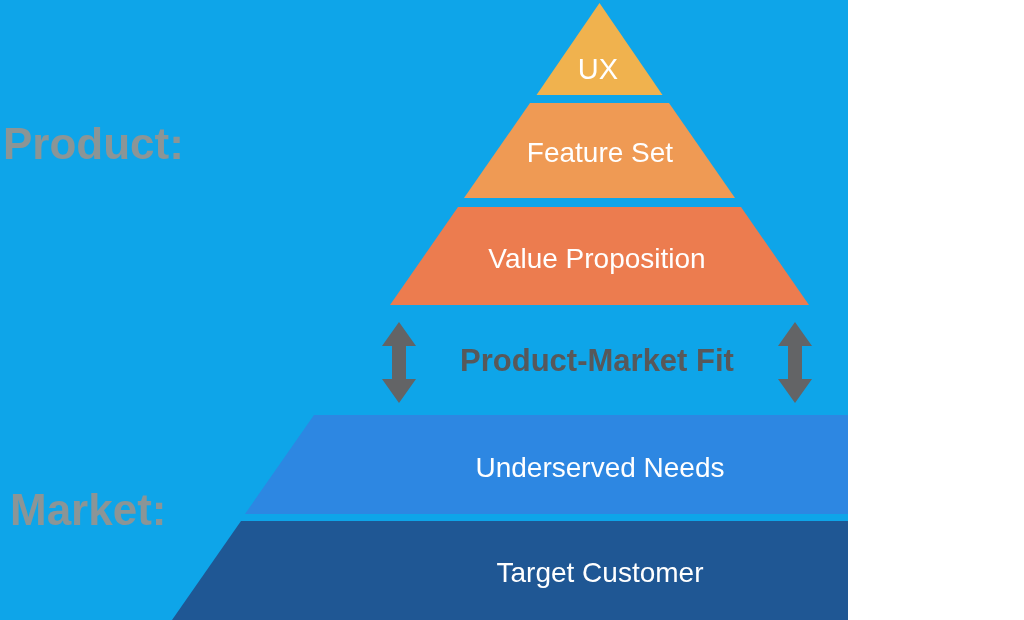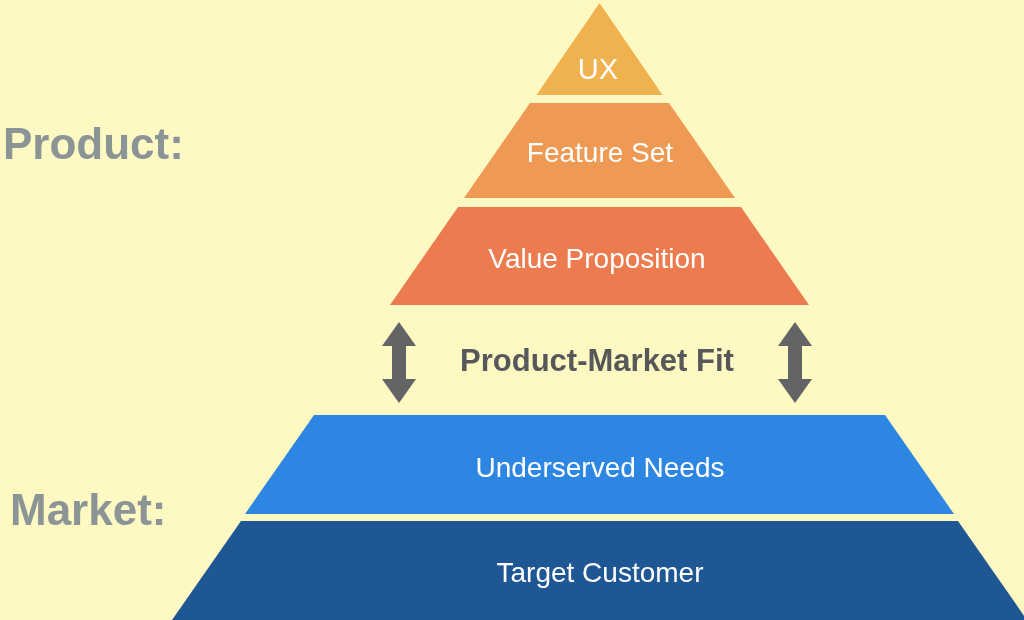--- a/index.html
+++ b/index.html
@@ -2,23 +2,23 @@
 <html><head>
 <meta charset="utf-8">
 <style>
   html, body {
     margin: 0;
     padding: 0;
     background: #ffffff;
   }
   .canvas {
     position: relative;
-    width: 1024px;
+    width: 848px;
     height: 620px;
-    background: #fef9c3;
+    background: #0ea5e9;
     overflow: hidden;
   }
   svg {
     display: block;
     width: 1024px;
     height: 620px;
   }
   text {
     font-family: "Liberation Sans", sans-serif;
   }

